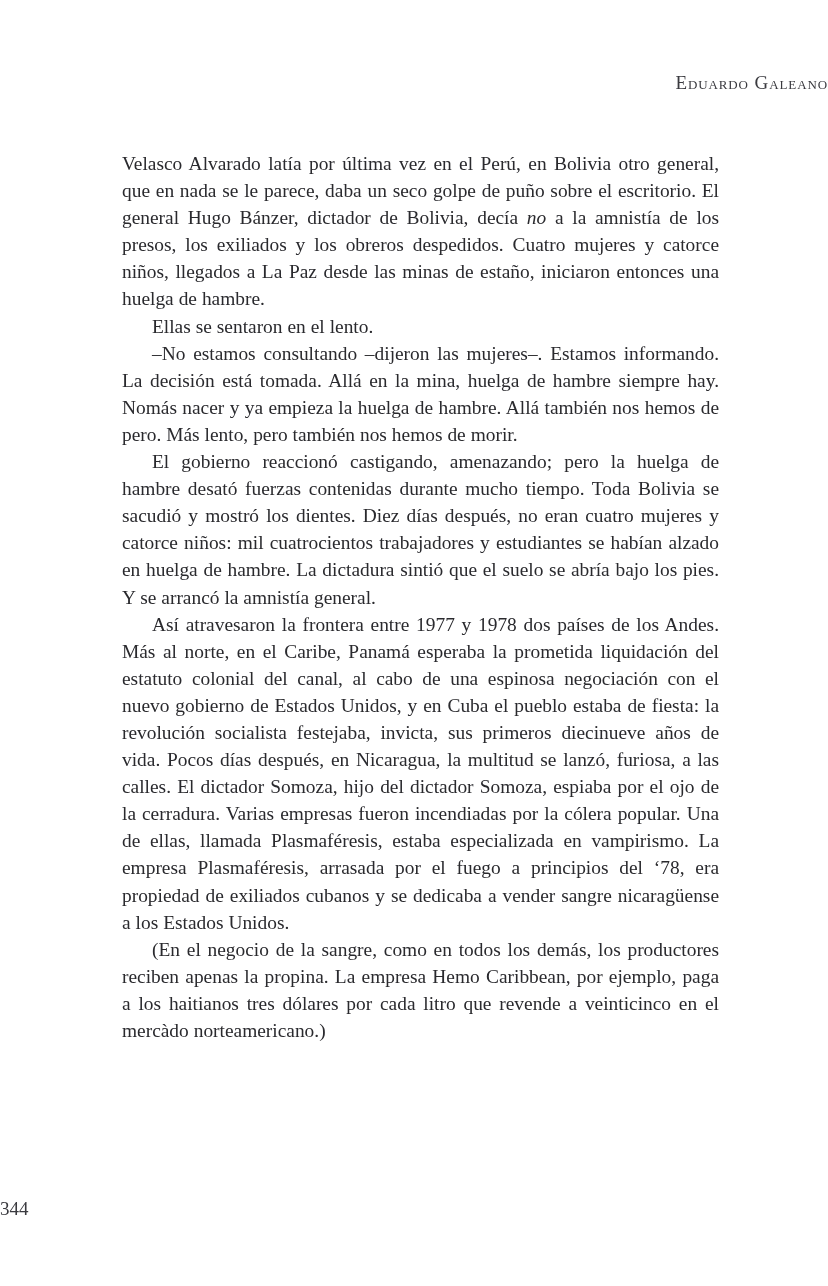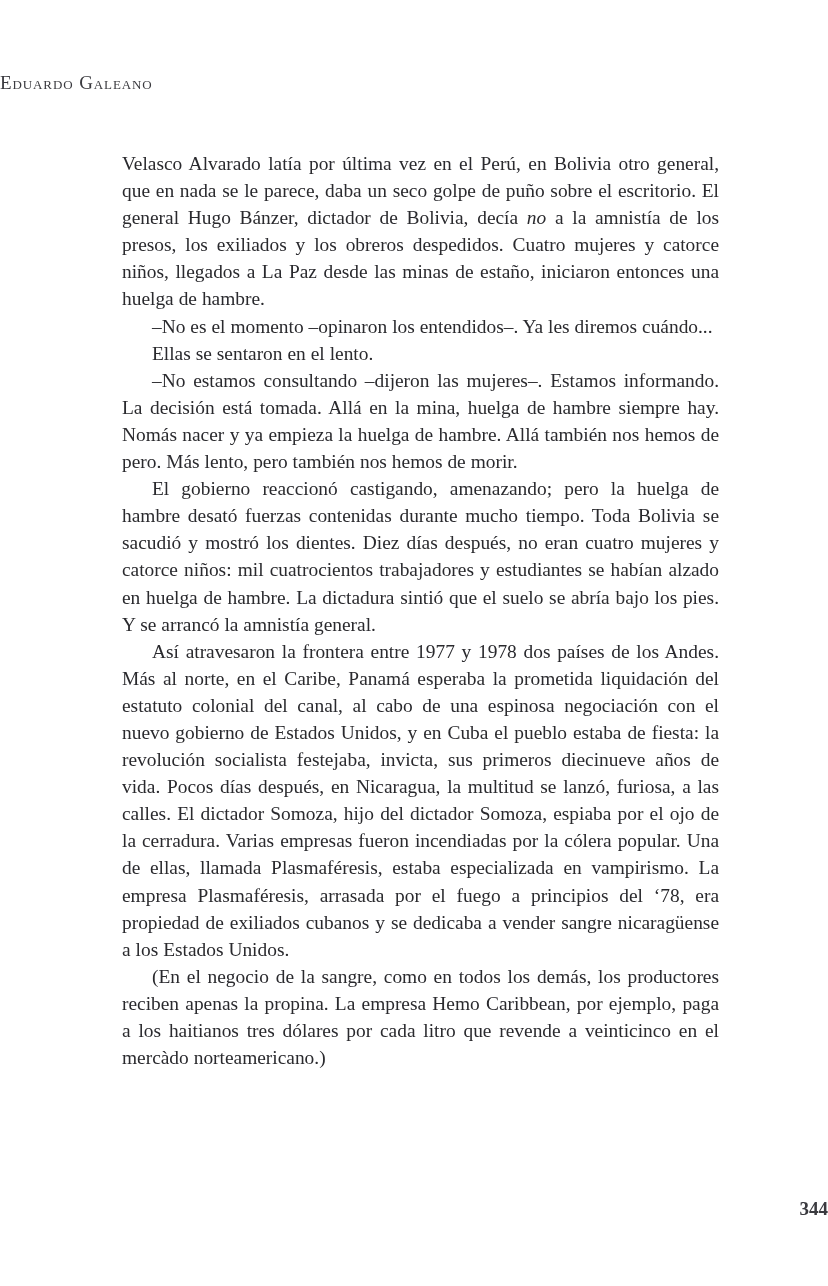--- a/index.html
+++ b/index.html
@@ -19,21 +19,21 @@
     color: #2a2a2e;
     -webkit-font-smoothing: antialiased;
   }
 
   
   .running-head {
     position: absolute;
     top: 72px;
     left: 0;
     width: 828px;
-    text-align: left;
+    text-align: right;
     font-family: "Liberation Serif", "DejaVu Serif", serif;
     font-size: 19px;
     font-variant: small-caps;
     letter-spacing: 0.9px;
     color: #3a3a3f;
     white-space: pre;
   }
 
   
   .text-block {
@@ -62,38 +62,36 @@
   .para em {
     font-style: italic;
   }
 
   
   .folio {
     position: absolute;
     top: 1198px;
     left: 0;
     width: 828px;
-    text-align: right;
+    text-align: left;
     font-size: 19px;
     color: #3a3a3f;
-    font-weight: bold;
   }
 </style>
 </head>
 <body>
 
 <div class="page">
 
   <div class="running-head">Eduardo Galeano</div>
 
   <div class="text-block">
 
     <p class="para no-indent"><span>Velasco Alvarado latía por última vez en el Perú, en Bolivia otro general, que en nada se le parece, daba un seco golpe de puño sobre el escritorio. El general Hugo Bánzer, dictador de Bolivia, decía </span><em>no</em><span> a la amnistía de los presos, los exiliados y los obreros despedidos. Cuatro mujeres y catorce niños, llegados a La Paz desde las minas de estaño, iniciaron entonces una huelga de hambre.</span></p>
 
-    <p class="para">–No es el momento –opinaron los entendidos–. Ya les diremos cuándo...</p>
 
     <p class="para">Ellas se sentaron en el lento.</p>
 
     <p class="para">–No estamos consultando –dijeron las mujeres–. Estamos informando. La decisión está tomada. Allá en la mina, huelga de hambre siempre hay. Nomás nacer y ya empieza la huelga de hambre. Allá también nos hemos de pero. Más lento, pero también nos hemos de morir.</p>
 
     <p class="para">El gobierno reaccionó castigando, amenazando; pero la huelga de hambre desató fuerzas contenidas durante mucho tiempo. Toda Bolivia se sacudió y mostró los dientes. Diez días después, no eran cuatro mujeres y catorce niños: mil cuatrocientos trabajadores y estudiantes se habían alzado en huelga de hambre. La dictadura sintió que el suelo se abría bajo los pies. Y se arrancó la amnistía general.</p>
 
     <p class="para">Así atravesaron la frontera entre 1977 y 1978 dos países de los Andes. Más al norte, en el Caribe, Panamá esperaba la prometida liquidación del estatuto colonial del canal, al cabo de una espinosa negociación con el nuevo gobierno de Estados Unidos, y en Cuba el pueblo estaba de fiesta: la revolución socialista festejaba, invicta, sus primeros diecinueve años de vida. Pocos días después, en Nicaragua, la multitud se lanzó, furiosa, a las calles. El dictador Somoza, hijo del dictador Somoza, espiaba por el ojo de la cerradura. Varias empresas fueron incendiadas por la cólera popular. Una de ellas, llamada Plasmaféresis, estaba especializada en vampirismo. La empresa Plasmaféresis, arrasada por el fuego a principios del ʻ78, era propiedad de exiliados cubanos y se dedicaba a vender sangre nicaragüense a los Estados Unidos.</p>
 
     <p class="para">(En el negocio de la sangre, como en todos los demás, los productores reciben apenas la propina. La empresa Hemo Caribbean, por ejemplo, paga a los haitianos tres dólares por cada litro que revende a veinticinco en el mercàdo norteamericano.)</p>

